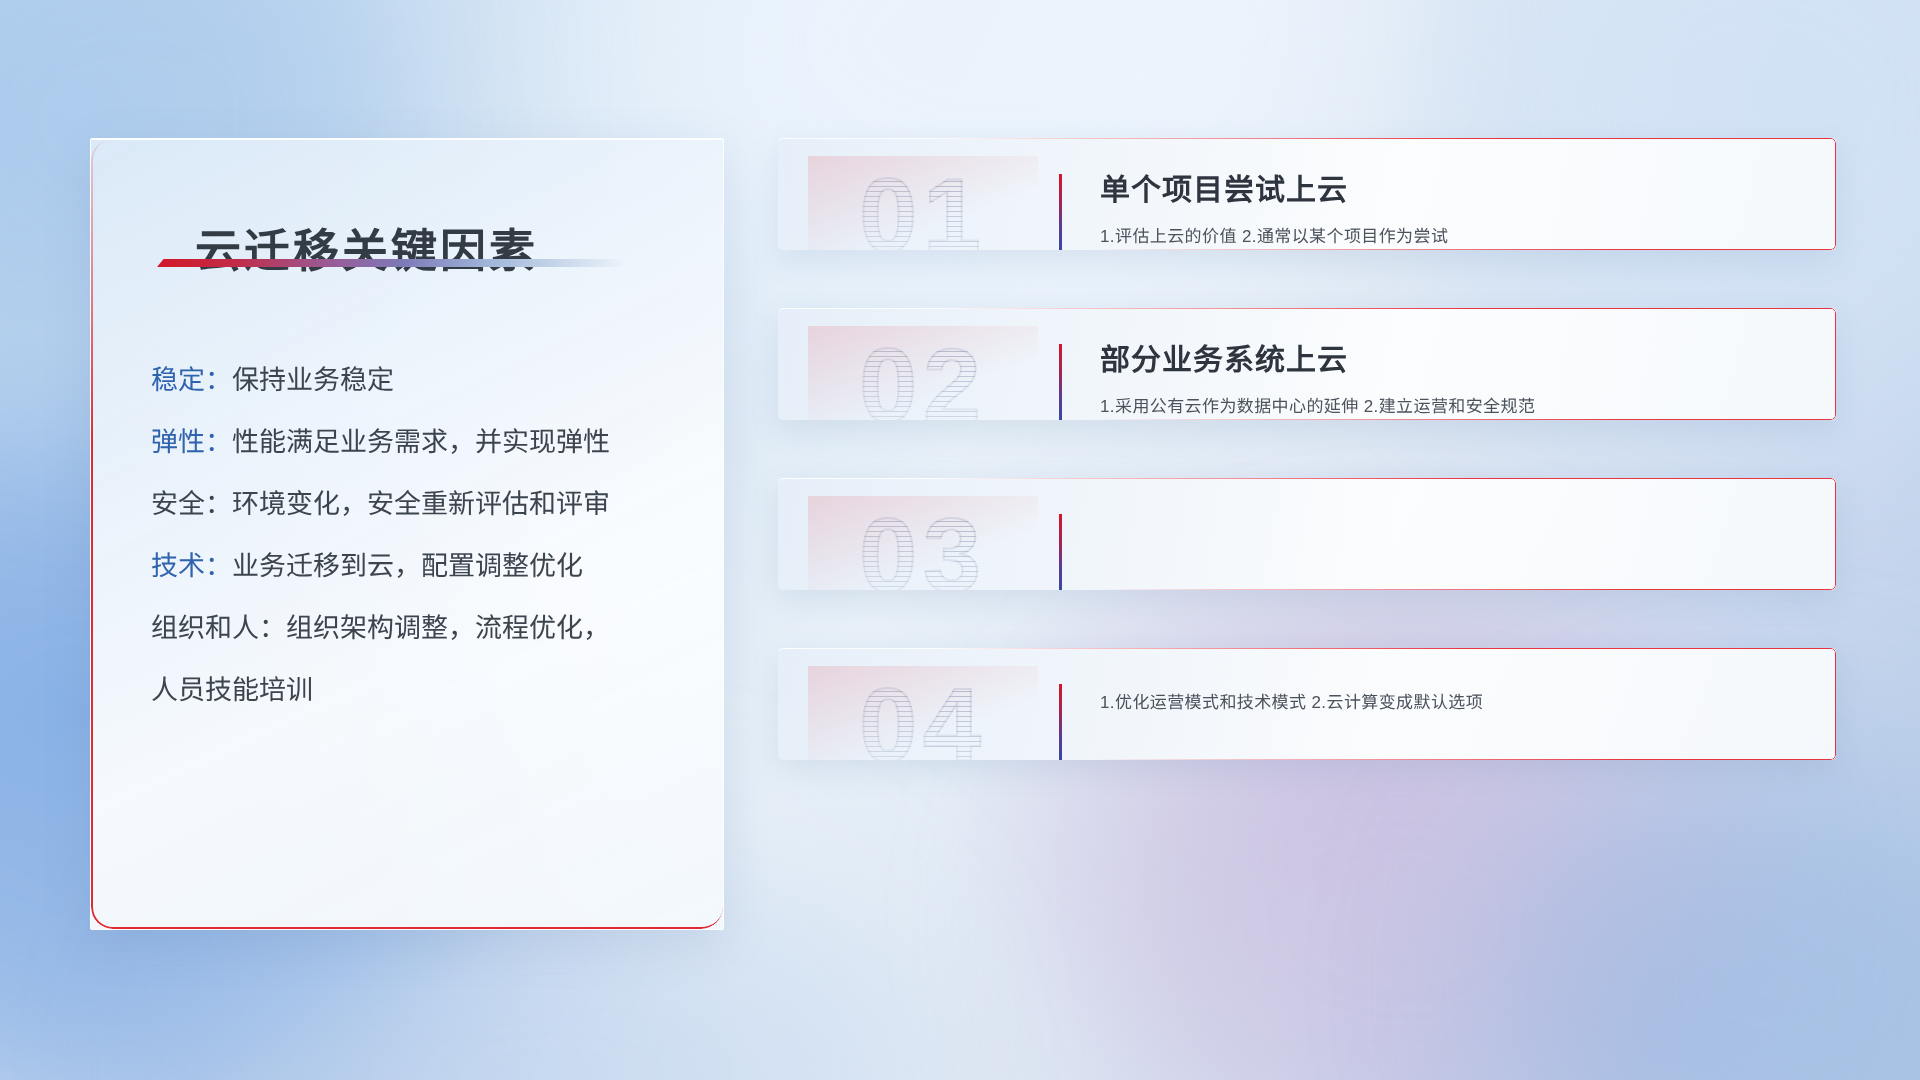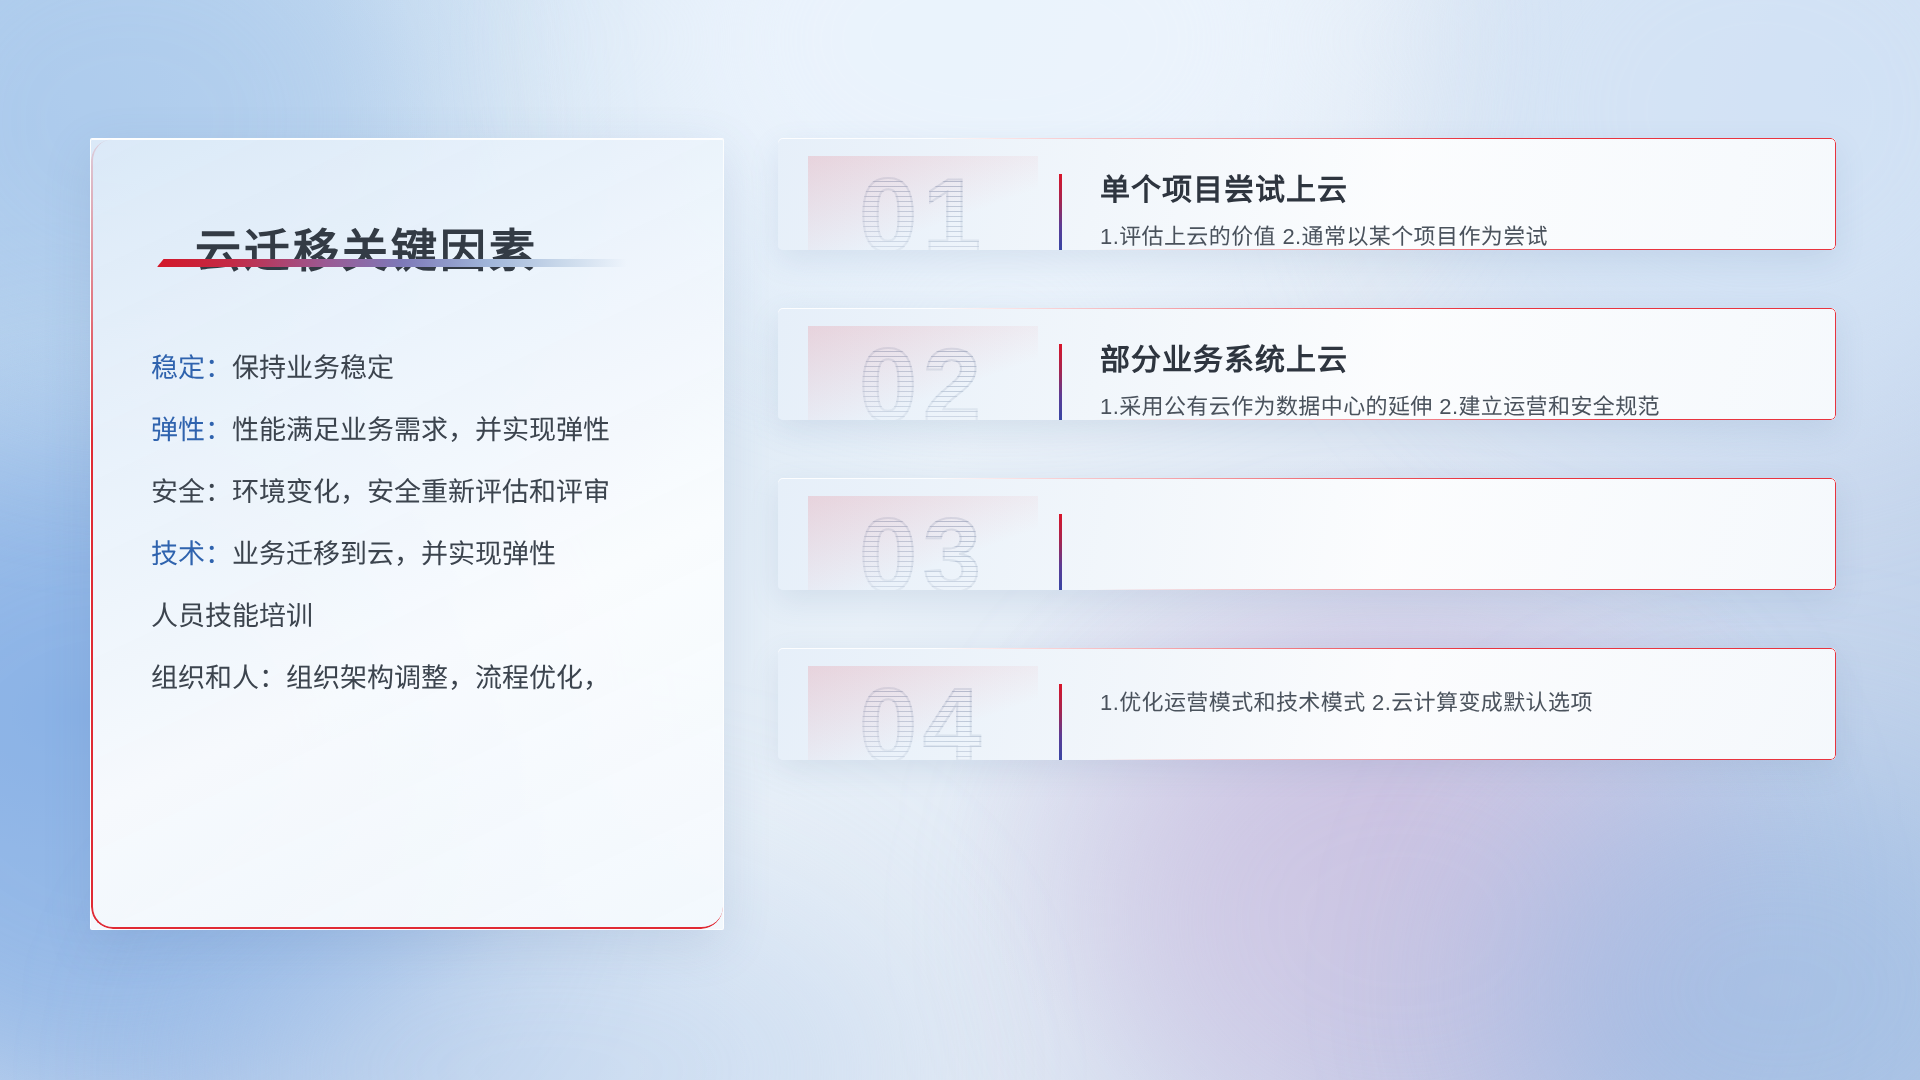--- a/index.html
+++ b/index.html
@@ -102,21 +102,21 @@
                 #7d79b8 52%,
                 #9fb4d8 70%,
                 #c6d6e9 85%,
                 rgba(214,228,242,0) 100%);
     clip-path: polygon(1.4% 0, 100% 0, 100% 100%, 0 100%);
   }
 
   #factor-list {
     position: absolute;
     left: 60px;
-    top: 198px;
+    top: 210px;
     right: 28px;
   }
   .factor-row {
     font-size: 27px;
     line-height: 62px;
     color: #3c444e;
     white-space: nowrap;
   }
   .factor-label { font-weight: 400; }
   .factor-label.accent { color: #2f63ae; }
@@ -207,21 +207,21 @@
   .card-title {
     font-size: 30px;
     font-weight: 700;
     color: #2e353f;
     letter-spacing: 1px;
     line-height: 44px;
     white-space: nowrap;
   }
   .card-sub {
     margin-top: 10px;
-    font-size: 22px;
+    font-size: 17px;
     color: #4a525c;
     letter-spacing: 0.4px;
     line-height: 30px;
     white-space: nowrap;
   }
 </style>
 </head>
 <body>
 
 <div id="slide">
@@ -234,23 +234,23 @@
   <div class="bg-blob blob-f"></div>
   <div class="bg-blob blob-g"></div>
 
   <section id="left-panel">
     <h1 id="panel-title">云迁移关键因素</h1>
     <div id="panel-rule"></div>
     <div id="factor-list">
         <div class="factor-row"><span class="factor-label accent">稳定：</span><span class="factor-text">保持业务稳定</span></div>
         <div class="factor-row"><span class="factor-label accent">弹性：</span><span class="factor-text">性能满足业务需求，并实现弹性</span></div>
         <div class="factor-row"><span class="factor-label plain">安全：</span><span class="factor-text">环境变化，安全重新评估和评审</span></div>
-        <div class="factor-row"><span class="factor-label accent">技术：</span><span class="factor-text">业务迁移到云，并实现弹性</span></div>
+        <div class="factor-row"><span class="factor-label accent">技术：</span><span class="factor-text">业务迁移到云，配置调整优化</span></div>
+        <div class="factor-row"><span class="factor-label plain">组织和人：</span><span class="factor-text">组织架构调整，流程优化，</span></div>
         <div class="factor-row"><span class="factor-text">人员技能培训</span></div>
-        <div class="factor-row"><span class="factor-label plain">组织和人：</span><span class="factor-text">组织架构调整，流程优化，</span></div>
       </div>
   </section>
 
   <section id="cards">
       <article class="stage-card">
         <div class="card-frame"></div>
         <div class="ghost-number">01</div>
         <div class="ghost-number-tint"></div>
         <div class="divider-bar"></div>
         <div class="card-text">

